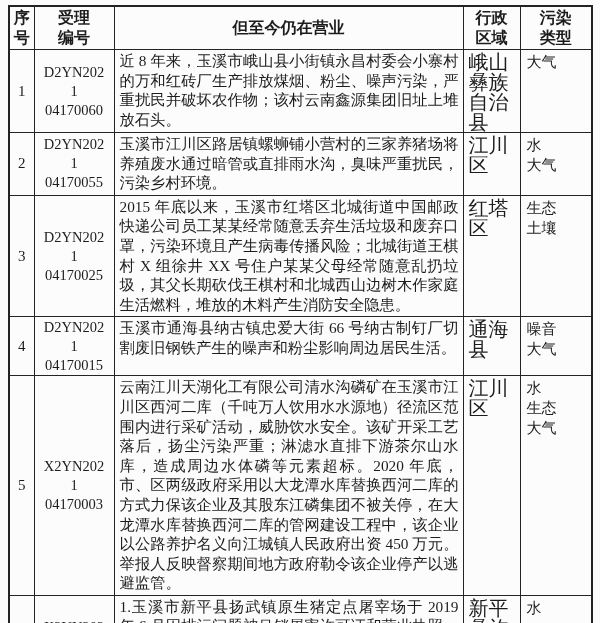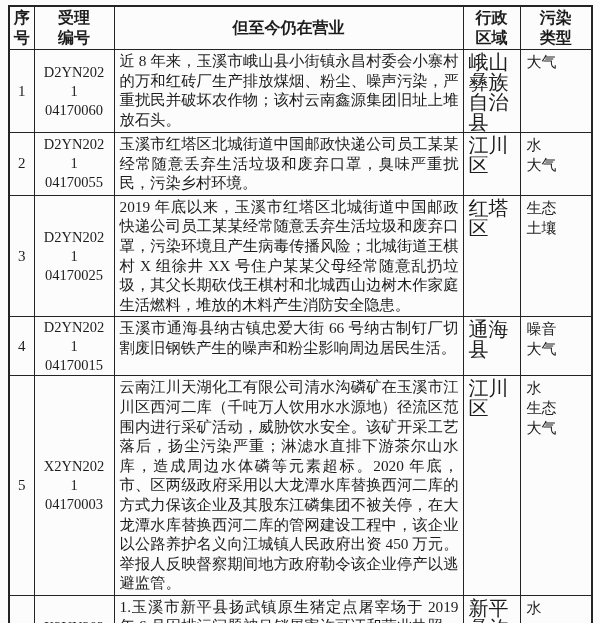--- a/index.html
+++ b/index.html
@@ -109,31 +109,31 @@
 04170060</td>
         <td class="cell-desc">近 8 年来，玉溪市峨山县小街镇永昌村委会小寨村的万和红砖厂生产排放煤烟、粉尘、噪声污染，严重扰民并破坏农作物；该村云南鑫源集团旧址上堆放石头。</td>
         <td class="cell-region">峨山彝族自治县</td>
         <td class="cell-poll">大气</td>
       </tr>
 
       <tr class="r2">
         <td class="cell-no">2</td>
         <td class="cell-code">D2YN2021
 04170055</td>
-        <td class="cell-desc">玉溪市红塔区北城街道中国邮政快递公司员工某某经常随意丢弃生活垃圾和废弃口罩，臭味严重扰民，污染乡村环境。</td>
+        <td class="cell-desc">玉溪市江川区路居镇螺蛳铺小营村的三家养猪场将养殖废水通过暗管或直排雨水沟，臭味严重扰民，污染乡村环境。</td>
         <td class="cell-region">江川区</td>
         <td class="cell-poll">水
 大气</td>
       </tr>
 
       <tr class="r3">
         <td class="cell-no">3</td>
         <td class="cell-code">D2YN2021
 04170025</td>
-        <td class="cell-desc">2019 年底以来，玉溪市红塔区北城街道中国邮政快递公司员工某某经常随意丢弃生活垃圾和废弃口罩，污染环境且产生病毒传播风险；北城街道王棋村 X 组徐井 XX 号住户某某父母经常随意乱扔垃圾，其父长期砍伐王棋村和北城西山边树木作家庭生活燃料，堆放的木料产生消防安全隐患。</td>
+        <td class="cell-desc">2015 年底以来，玉溪市红塔区北城街道中国邮政快递公司员工某某经常随意丢弃生活垃圾和废弃口罩，污染环境且产生病毒传播风险；北城街道王棋村 X 组徐井 XX 号住户某某父母经常随意乱扔垃圾，其父长期砍伐王棋村和北城西山边树木作家庭生活燃料，堆放的木料产生消防安全隐患。</td>
         <td class="cell-region">红塔区</td>
         <td class="cell-poll">生态
 土壤</td>
       </tr>
 
       <tr class="r4">
         <td class="cell-no">4</td>
         <td class="cell-code">D2YN2021
 04170015</td>
         <td class="cell-desc">玉溪市通海县纳古镇忠爱大街 66 号纳古制钉厂切割废旧钢铁产生的噪声和粉尘影响周边居民生活。</td>

